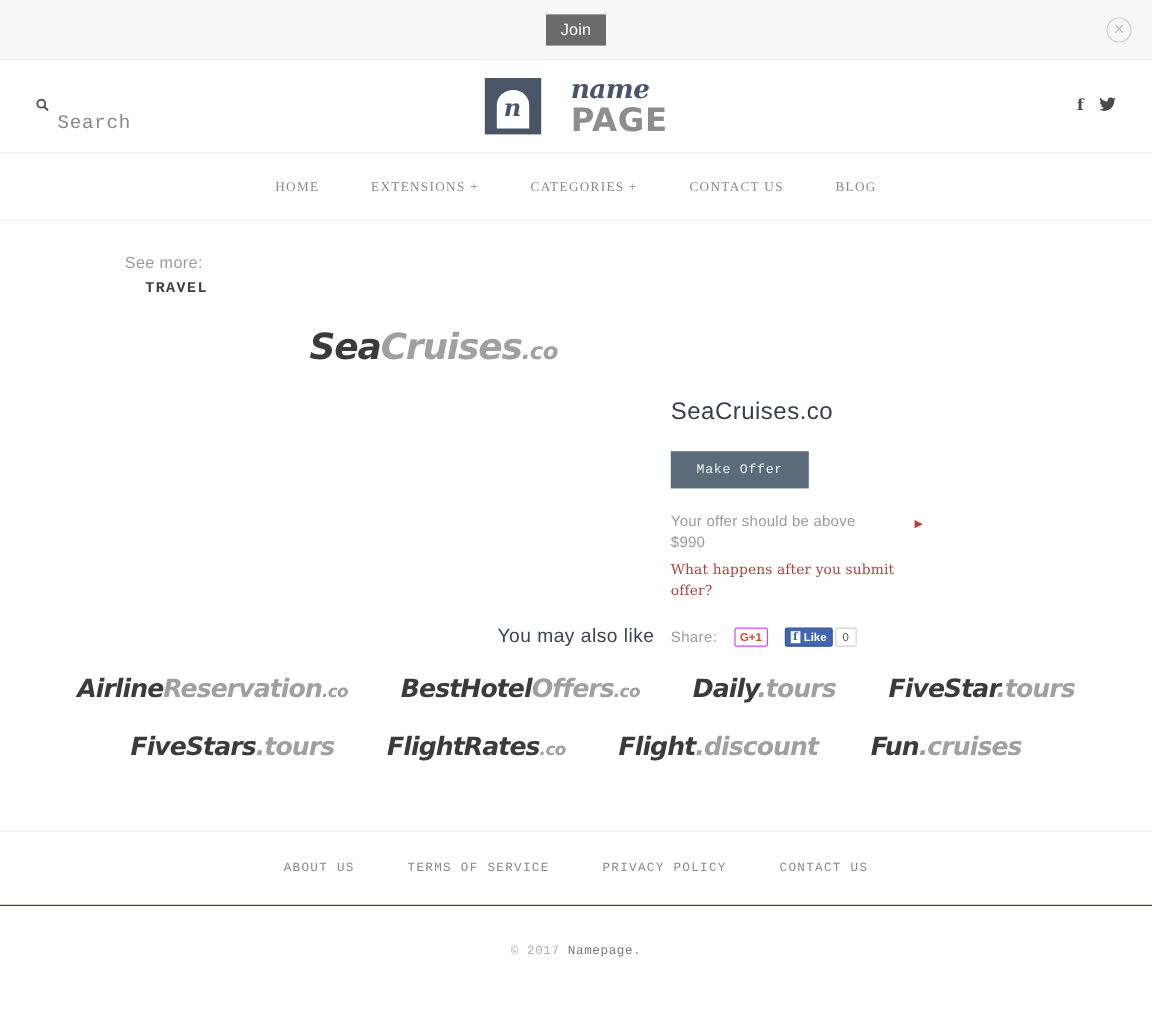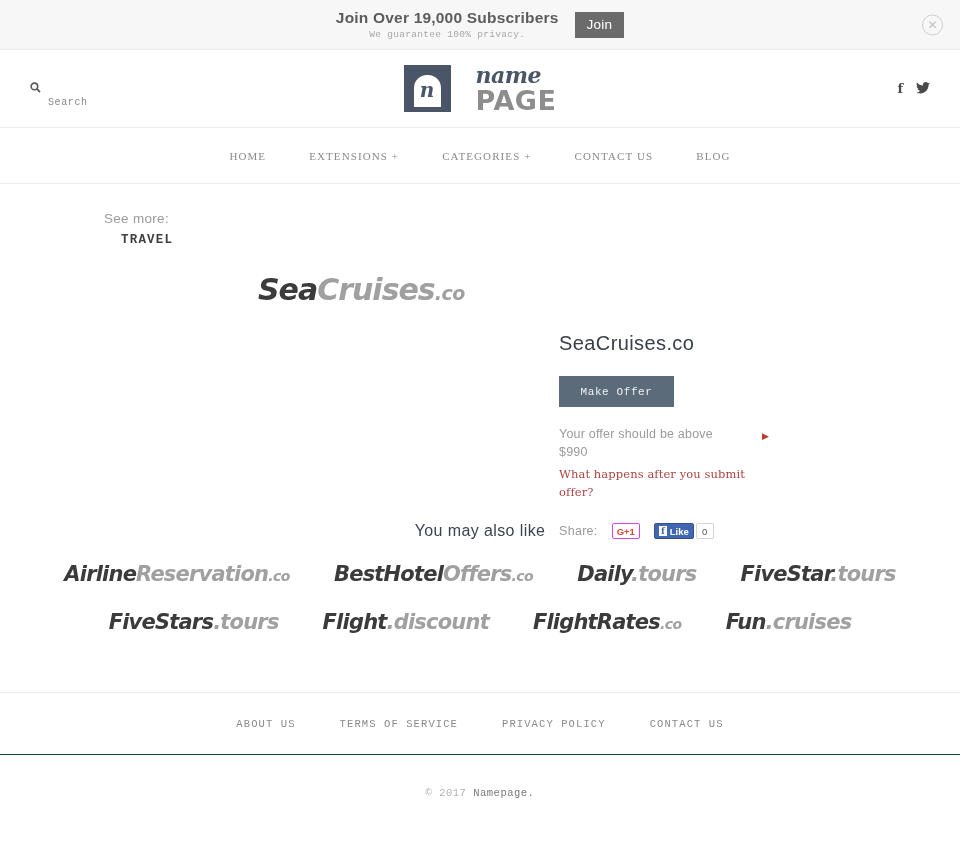--- a/index.html
+++ b/index.html
@@ -98,21 +98,21 @@
     position: absolute;
     left: 30px;
     display: flex;
     align-items: center;
     gap: 7px;
     cursor: pointer;
   }
   .search-icon { font-size: 11px; color: #5a5a5a; }
   .search-label {
     font-family: "Liberation Mono", monospace;
-    font-size: 10px;
+    font-size: 16px;
     color: #888;
     letter-spacing: .6px;
     margin-top: 28px;
   }
   .logo {
     margin: 0 auto;
     display: flex;
     align-items: center;
     gap: 25px;
     cursor: pointer;
@@ -400,24 +400,20 @@
     letter-spacing: .5px;
   }
   .copy-year { color: #b3b3b3; }
   .copy-name { color: #7a7a7a; }
 </style>
 </head>
 <body>
 
 <div class="subscribe-bar">
   <div class="subscribe-inner">
-    <div class="subscribe-text">
-      <div class="subscribe-head">Join Over 19,000 Subscribers</div>
-      <div class="subscribe-sub">We guarantee 100% privacy.</div>
-    </div>
     <button class="join-btn">Join</button>
   </div>
   <div class="close-circle">✕</div>
 </div>
 
 <div class="header">
 
   <div class="search-box">
     <span class="search-icon">
       <svg width="11" height="11" viewBox="0 0 11 11">
@@ -495,22 +491,22 @@
 
   <div class="also-grid">
     <div class="also-row">
       <div class="also-item"><span class="wm-a">Airline</span><span class="wm-b">Reservation</span><span class="wm-b wm-tld">.co</span></div>
       <div class="also-item"><span class="wm-a">BestHotel</span><span class="wm-b">Offers</span><span class="wm-b wm-tld">.co</span></div>
       <div class="also-item"><span class="wm-a">Daily</span><span class="wm-b">.tours</span><span class="wm-b wm-tld"></span></div>
       <div class="also-item"><span class="wm-a">FiveStar</span><span class="wm-b">.tours</span><span class="wm-b wm-tld"></span></div>
     </div>
     <div class="also-row">
       <div class="also-item"><span class="wm-a">FiveStars</span><span class="wm-b">.tours</span><span class="wm-b wm-tld"></span></div>
+      <div class="also-item"><span class="wm-a">FlightRates</span><span class="wm-b"></span><span class="wm-b wm-tld">.co</span></div>
       <div class="also-item"><span class="wm-a">Flight</span><span class="wm-b">.discount</span><span class="wm-b wm-tld"></span></div>
-      <div class="also-item"><span class="wm-a">FlightRates</span><span class="wm-b"></span><span class="wm-b wm-tld">.co</span></div>
       <div class="also-item"><span class="wm-a">Fun</span><span class="wm-b">.cruises</span><span class="wm-b wm-tld"></span></div>
     </div>
   </div>
 </div>
 
 <div class="footer">
   <div class="footer-nav">
     <a>ABOUT US</a>
     <a>TERMS OF SERVICE</a>
     <a>PRIVACY POLICY</a>

